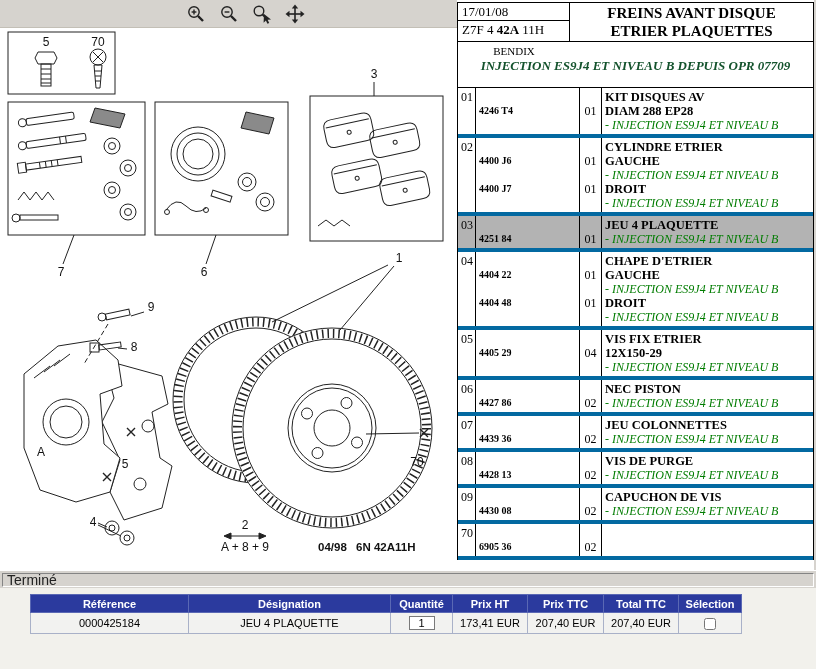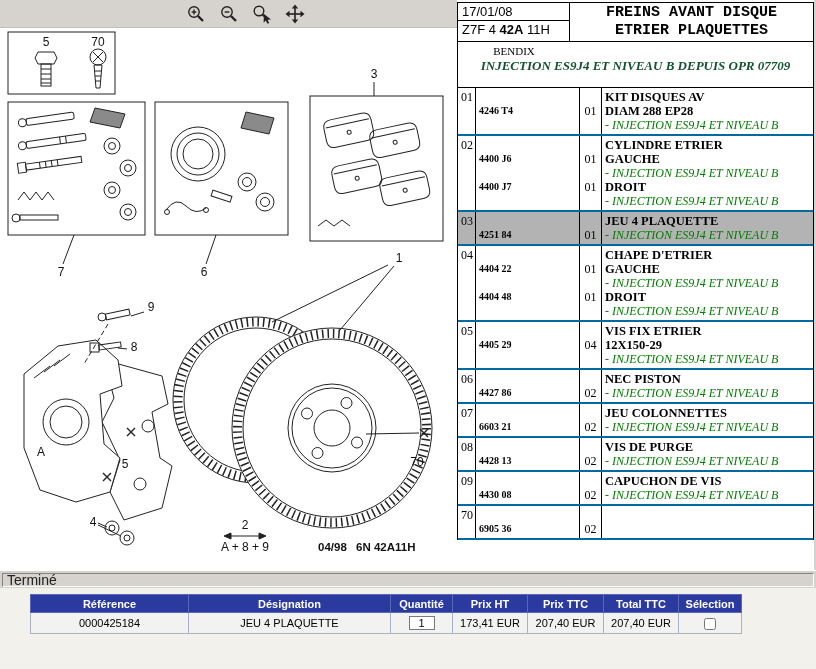--- a/index.html
+++ b/index.html
@@ -13,30 +13,30 @@
 
   
   .diagram{position:absolute;left:0;top:28px;width:457px;height:542px;background:#fff}
   svg text{font-family:"Liberation Sans","DejaVu Sans",sans-serif;font-size:12px;fill:#111;stroke:none}
   svg .plate{font-size:11.5px;font-weight:bold}
 
   
   .parts-panel{position:absolute;left:457px;top:0;width:357px;height:570px;background:#fff;padding-top:2px}
   .panel-box{border:1px solid #000;border-bottom:0;background:#fff}
   .phead{display:flex;border-bottom:1px solid #000}
-  .phead-left{width:112px;border-right:1px solid #000;font-family:Liberation Sans, sans-serif;font-size:13px}
+  .phead-left{width:112px;border-right:1px solid #000;font-family:Liberation Serif, serif;font-size:13px}
   .phead-left .date{padding:1px 4px;border-bottom:1px solid #000;height:18px}
   .phead-left .code{padding:1px 4px;height:18px}
-  .phead-title{flex:1;text-align:center;font-family:Liberation Mono, monospace;
+  .phead-title{flex:1;text-align:center;font-family:Liberation Serif, serif;
                font-weight:bold;font-size:15px;line-height:18px;padding:1px 0}
   .brand{font-family:"Liberation Serif","DejaVu Serif",serif;font-size:11px;width:112px;text-align:center;padding-top:3px}
   .applic{font-family:"Liberation Serif","DejaVu Serif",serif;font-size:13px;font-style:italic;font-weight:bold;
           color:#14532d;text-align:center;padding:1px 0 13px}
   .parts-table{border-top:1px solid #000}
-  .prow{display:flex;border-bottom:2px solid #0369a1;cursor:pointer}
+  .prow{display:flex;border-bottom:4px solid #0369a1;cursor:pointer}
   .prow.hl{background:#b3b3b3}
   .c{padding:2px 0}
   .c.num{width:18px;font-family:"Liberation Serif","DejaVu Serif",serif;font-size:12px;padding-left:3px;border-right:1px solid #000}
   .c.refs{width:104px;border-right:1px solid #000;padding-left:3px}
   .c.qtys{width:22px;border-right:1px solid #000;text-align:center}
   .c.descs{flex:1;padding-left:3px;overflow:hidden}
   .ln{height:14px;line-height:14px;font-family:"Liberation Serif","DejaVu Serif",serif;font-size:12px;white-space:nowrap}
   .ln.ref{font-weight:bold;font-size:10px}
   .ln.nm{font-weight:bold;font-size:12.5px}
   .ln.note{color:#007c00;font-style:italic}
@@ -419,21 +419,21 @@
             </div>
             <div class="c descs">
               <div class="ln nm">NEC PISTON</div>
               <div class="ln note">- INJECTION ES9J4 ET NIVEAU B</div>
             </div>
           </div>
           <div class="prow">
             <div class="c num">07</div>
             <div class="c refs">
               <div class="ln ref">&nbsp;</div>
-              <div class="ln ref">6603 21</div>
+              <div class="ln ref">4439 36</div>
             </div>
             <div class="c qtys">
               <div class="ln qty">&nbsp;</div>
               <div class="ln qty">02</div>
             </div>
             <div class="c descs">
               <div class="ln nm">JEU COLONNETTES</div>
               <div class="ln note">- INJECTION ES9J4 ET NIVEAU B</div>
             </div>
           </div>

